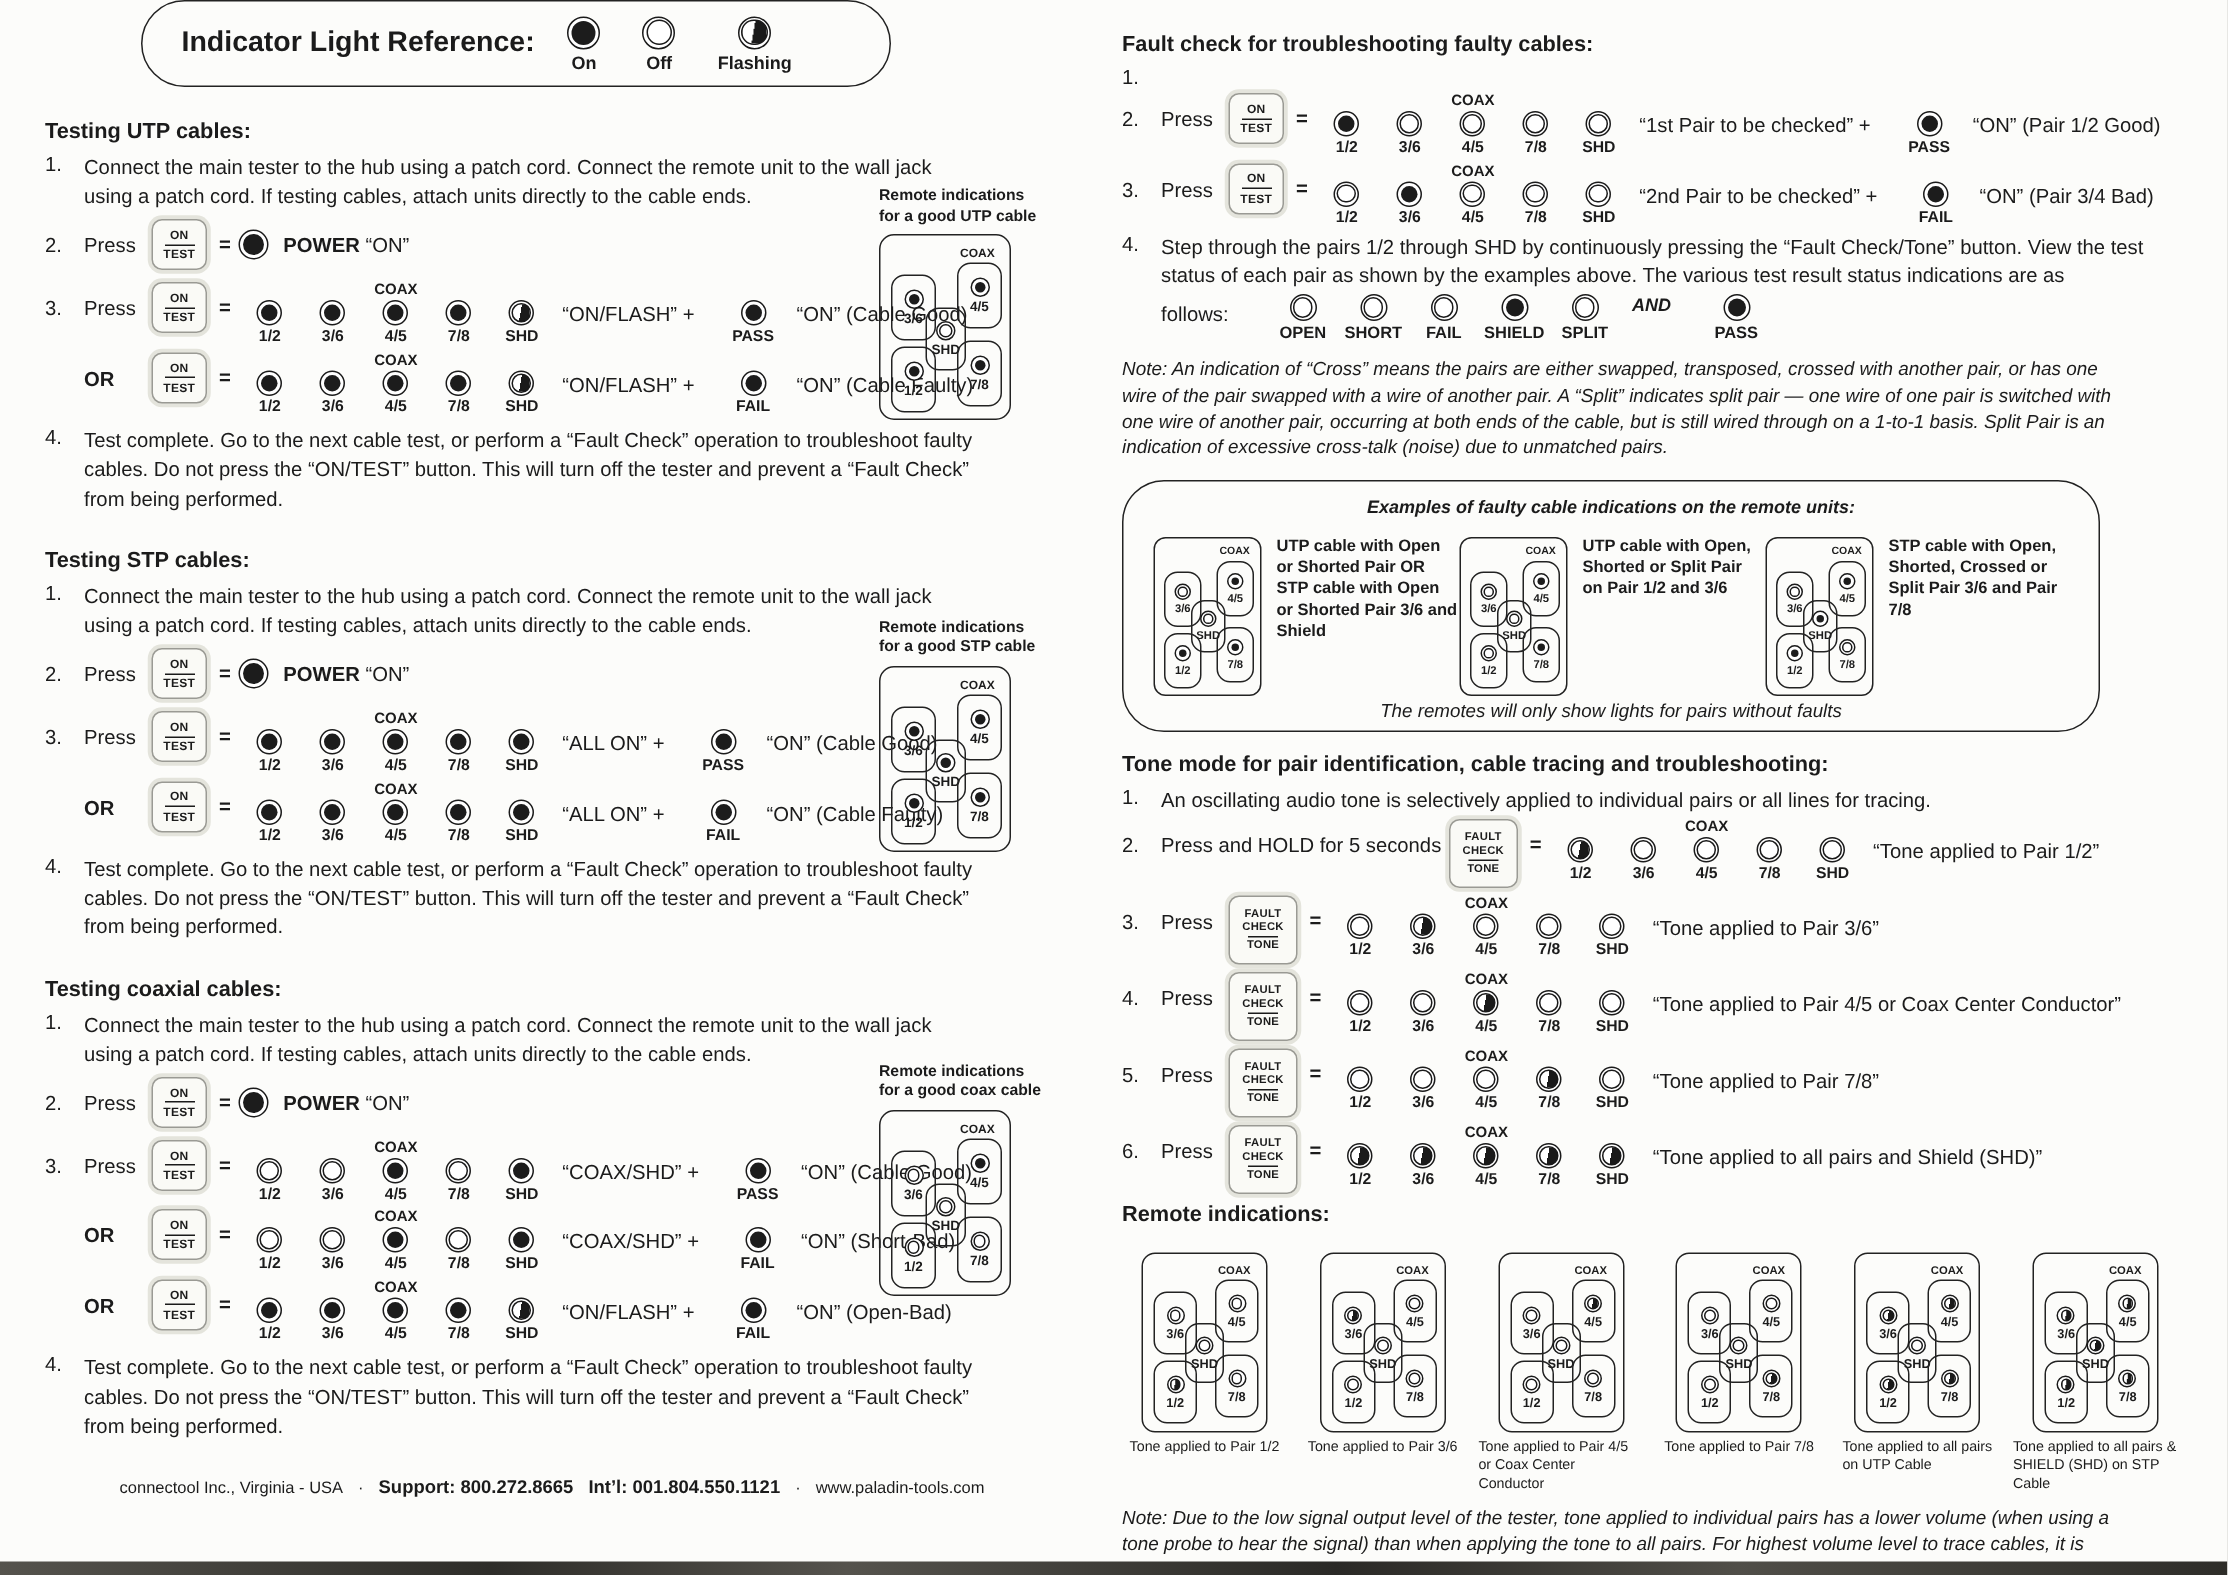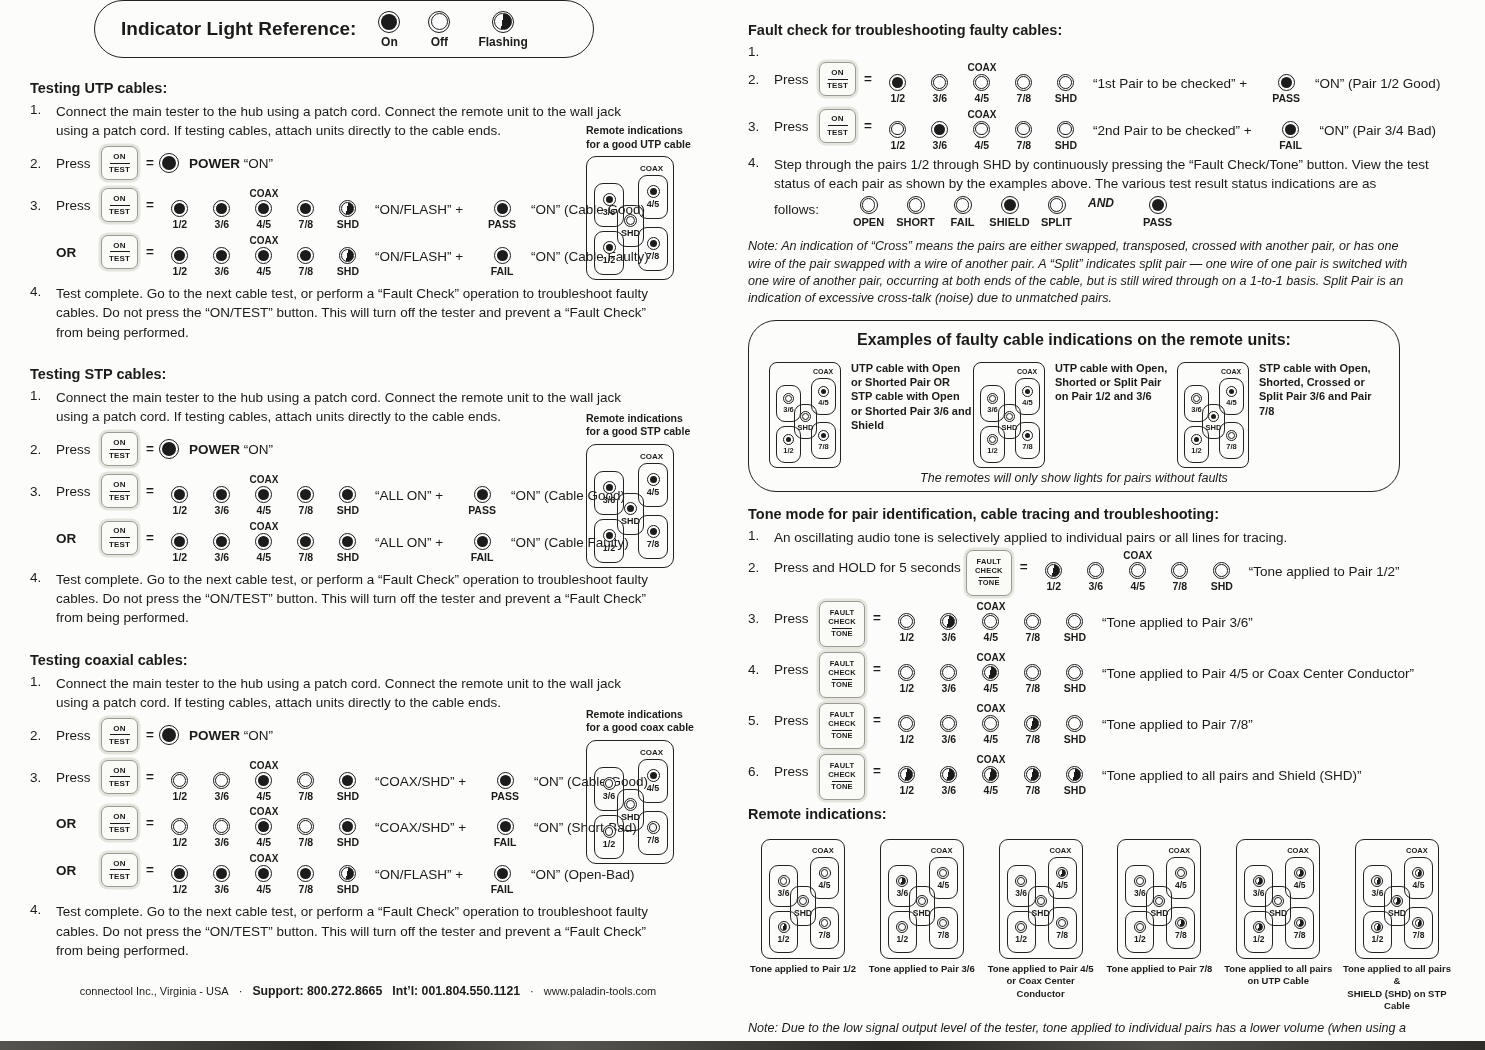--- a/index.html
+++ b/index.html
@@ -68,29 +68,29 @@
   .follows-label{padding-top:6px;margin-right:26px;}
   .status-row{display:flex;}
   .sunit{display:inline-flex;flex-direction:column;align-items:center;width:47px;}
   .spl{font-size:11px;font-weight:700;margin-top:2px;}
   .and-label{font-style:italic;font-weight:700;font-size:12px;margin:0 12px 0 8px;}
   .sunit.pass{margin-left:8px;}
   
   .note{font-style:italic;font-size:12.6px;line-height:1.38;max-width:670px;margin:10px 0 6px 0;}
   
   .exbox{border:1.7px solid #222;border-radius:28px;width:652px;padding:8px 16px 6px 16px;margin:12px 0 10px 0;box-sizing:border-box;}
-  .exbox-title{text-align:center;font-size:16px;font-weight:700;margin:2px 0 8px 0;}
+  .exbox-title{text-align:center;font-size:12px;font-weight:700;margin:2px 0 8px 0;font-style:italic;}
   .exrow{display:flex;justify-content:space-between;padding:0 4px;}
   .exgroup{display:flex;}
   .excap{width:122px;margin-left:10px;font-size:11px;font-weight:700;line-height:1.3;padding-top:4px;}
   .exfoot{text-align:center;font-style:italic;font-size:12.5px;margin-top:3px;}
   
   .trow{display:flex;justify-content:space-between;margin-top:4px;}
   .tgroup{display:flex;flex-direction:column;align-items:center;width:110px;}
-  .tcap{font-size:9.5px;font-weight:700;text-align:center;line-height:1.3;margin-top:4px;}
+  .tcap{font-size:9.5px;font-weight:400;text-align:left;line-height:1.3;margin-top:4px;}
   
   .doc-footer{margin-top:18px;text-align:center;font-size:11px;white-space:nowrap;}
   .doc-footer span{margin:0 5px;}
   .doc-footer .bold{font-weight:700;font-size:12.3px;}
   .bottom-strip{position:absolute;left:0;right:0;bottom:0;height:9px;
       background:linear-gradient(90deg,#55534d,#2e2d29 22%,#55534d 38%,#2a2926 60%,#504e48 78%,#2e2d29);}
 </style>
 </head>
 <body>
 

